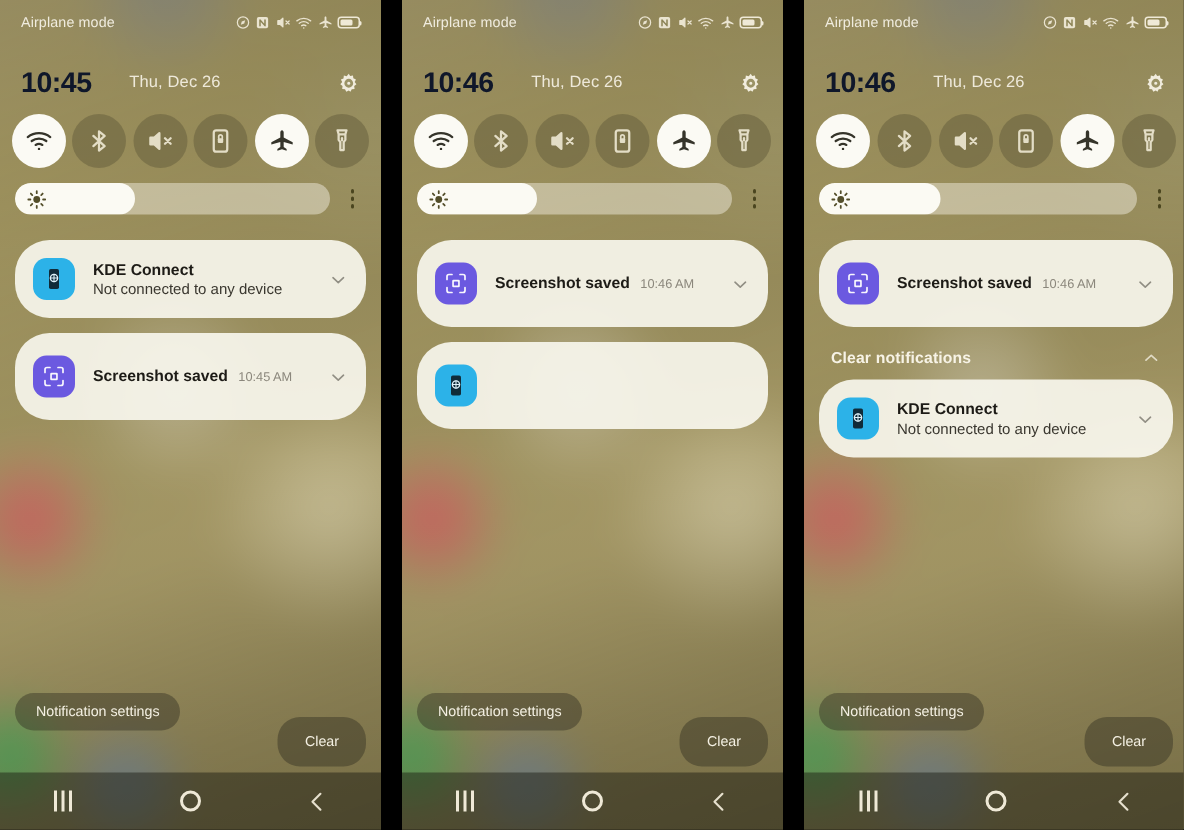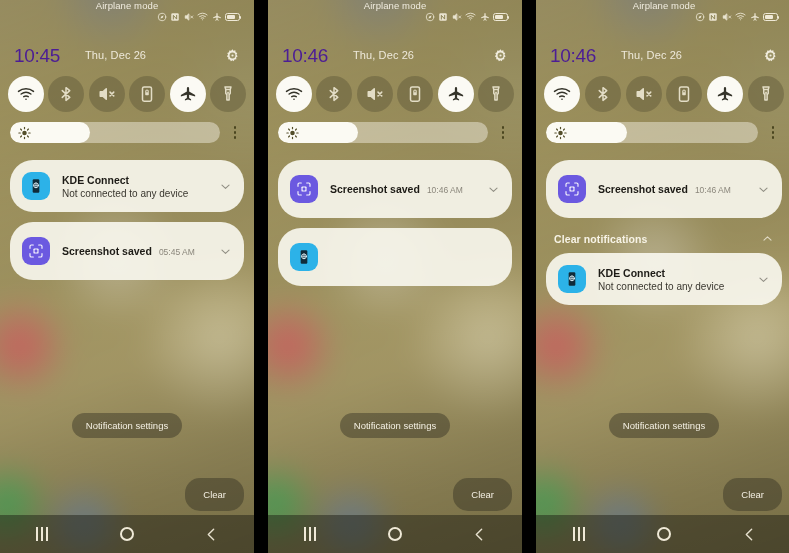--- a/index.html
+++ b/index.html
@@ -46,41 +46,40 @@
   }
   .panel-content { position: relative; width: 100%; height: 100%; }
 
   
   .statusbar {
     position: absolute; top: 0; left: 0; right: 0;
     height: 30px;
     display: flex; align-items: center;
     padding: 0 14px 0 14px;
     color: #f3efe2;
-    flex-direction: column;
   }
   .sb-left { font-size: 9.5px; letter-spacing: 0.1px; color: #f0ecdf; white-space: nowrap; }
   .sb-right { margin-left: auto; display: flex; align-items: center; gap: 3.5px; }
   .sb-ico { opacity: 0.95; display: block; }
   .batt {
     width: 15px; height: 8px; border: 1.2px solid #efe9d7; border-radius: 2.5px;
     position: relative; display: inline-block;
   }
   .batt::after {
     content: ""; position: absolute; right: -2.4px; top: 2px;
     width: 1.6px; height: 3.4px; background: #efe9d7; border-radius: 0 1px 1px 0;
   }
   .batt i { position: absolute; left: 1px; top: 1px; bottom: 1px; width: 62%; background: #efe9d7; border-radius: 1px; display: block; }
 
   
   .clockrow {
     position: absolute; top: 40px; left: 0; right: 0;
     height: 30px; display: flex; align-items: center; padding: 0 14px;
   }
-  .time { font-size: 19px; font-weight: normal; color: #4c1d95; letter-spacing: -0.3px; line-height: 1; }
+  .time { font-size: 19px; font-weight: bold; color: #0f172a; letter-spacing: -0.3px; line-height: 1; }
   .date { font-size: 11px; color: #eee9da; margin-left: 25px; letter-spacing: 0.1px; }
   .gear { margin-left: auto; cursor: pointer; }
 
   
   .toggles {
     position: absolute; top: 76px; left: 0; right: 0;
     display: flex; justify-content: space-between; padding: 0 8px;
   }
   .qt {
     width: 36px; height: 36px; border-radius: 50%;
@@ -140,21 +139,21 @@
     cursor: pointer;
   }
   .section-head .lbl {
     font-size: 10.5px; color: #f7f3e6; font-weight: bold; letter-spacing: 0.1px;
   }
   .section-head .ch { margin-left: auto; opacity: 0.8; }
 
   
   .footer {
     position: absolute; left: 10px; right: 10px; bottom: 42px;
-    display: flex; align-items: center; flex-direction: column;
+    display: flex; align-items: center;
   }
   .pill {
     background: rgba(46,43,30,0.42);
     color: #f4f0e3;
     font-size: 9.5px;
     border-radius: 15px;
     padding: 7px 14px;
     border: none;
     cursor: pointer;
     font-family: "Liberation Sans", sans-serif;
@@ -311,21 +310,21 @@
             <span class="nicon shot">
               <svg class="sb-ico" width="16" height="16" viewBox="0 0 24 24" fill="none" stroke="#fff" stroke-width="2" stroke-linecap="round" stroke-linejoin="round">
                 <path d="M3 8V5a2 2 0 0 1 2-2h3M16 3h3a2 2 0 0 1 2 2v3M21 16v3a2 2 0 0 1-2 2h-3M8 21H5a2 2 0 0 1-2-2v-3" stroke="#fff" stroke-width="1.7"></path>
                 <rect x="8.2" y="8.2" width="7.6" height="7.6" rx="1.3" fill="#fff" stroke="none"></rect>
                 <rect x="9.9" y="9.9" width="4.2" height="4.2" rx="0.6" fill="#6b59e0" stroke="none"></rect>
               </svg>
             </span>
             <span class="ntext">
               <span class="ntitle-row">
                 <span class="ntitle">Screenshot saved</span>
-                <span class="ntime">05:45 AM</span>
+                <span class="ntime">10:45 AM</span>
               </span>
             </span>
             <span class="nchev">
               <svg class="sb-ico" width="13" height="13" viewBox="0 0 24 24" fill="none" stroke="#3a372f" stroke-width="2" stroke-linecap="round" stroke-linejoin="round">
                 <path d="M5.5 9.5 12 15.5 18.5 9.5"></path>
               </svg>
             </span>
           </div>
         </div>
         <div class="footer">

